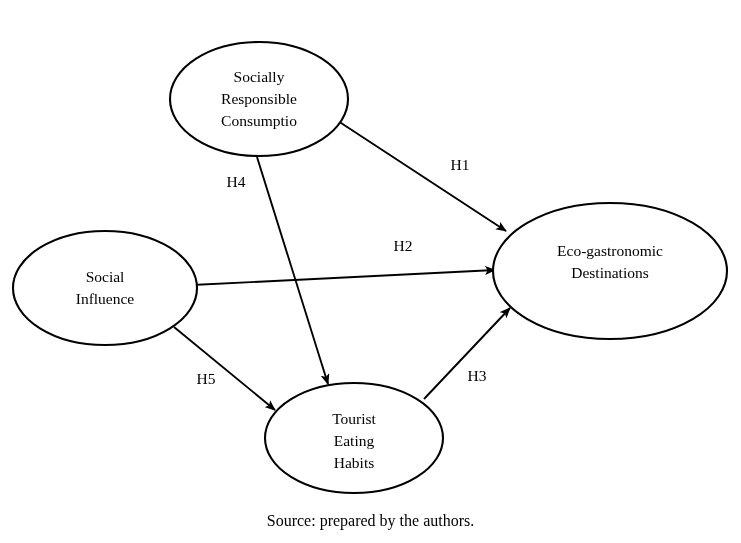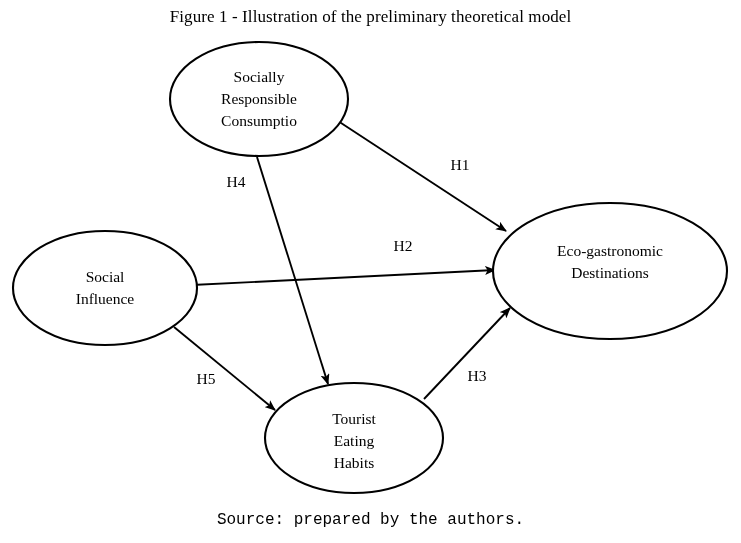--- a/index.html
+++ b/index.html
@@ -36,21 +36,20 @@
   }
   .fig-source {
     position: absolute;
     left: 0;
     top: 511px;
     width: 741px;
     text-align: center;
     font-size: 16px;
     line-height: 19px;
     white-space: nowrap;
-    font-family: Liberation Mono, monospace;
   }
   #diagram-canvas {
     position: absolute;
     left: 0;
     top: 0;
     width: 741px;
     height: 543px;
     display: block;
   }
   .node-ellipse {
@@ -76,21 +75,20 @@
     fill: #000000;
     text-anchor: middle;
     dominant-baseline: middle;
   }
 </style>
 </head>
 <body>
 
 <div id="figure-root">
 
-  <div class="fig-title">Figure 1 - Illustration of the preliminary theoretical model</div>
 
   <svg id="diagram-canvas" viewBox="0 0 741 543" xmlns="http://www.w3.org/2000/svg">
 
     <defs>
       <marker id="arrowhead" markerWidth="11" markerHeight="9" refX="10" refY="4.5" orient="auto" markerUnits="userSpaceOnUse">
         <path d="M0,0 L11,4.5 L0,9 L2.6,4.5 Z" fill="#000000"></path>
       </marker>
     </defs>
 
     <g>

